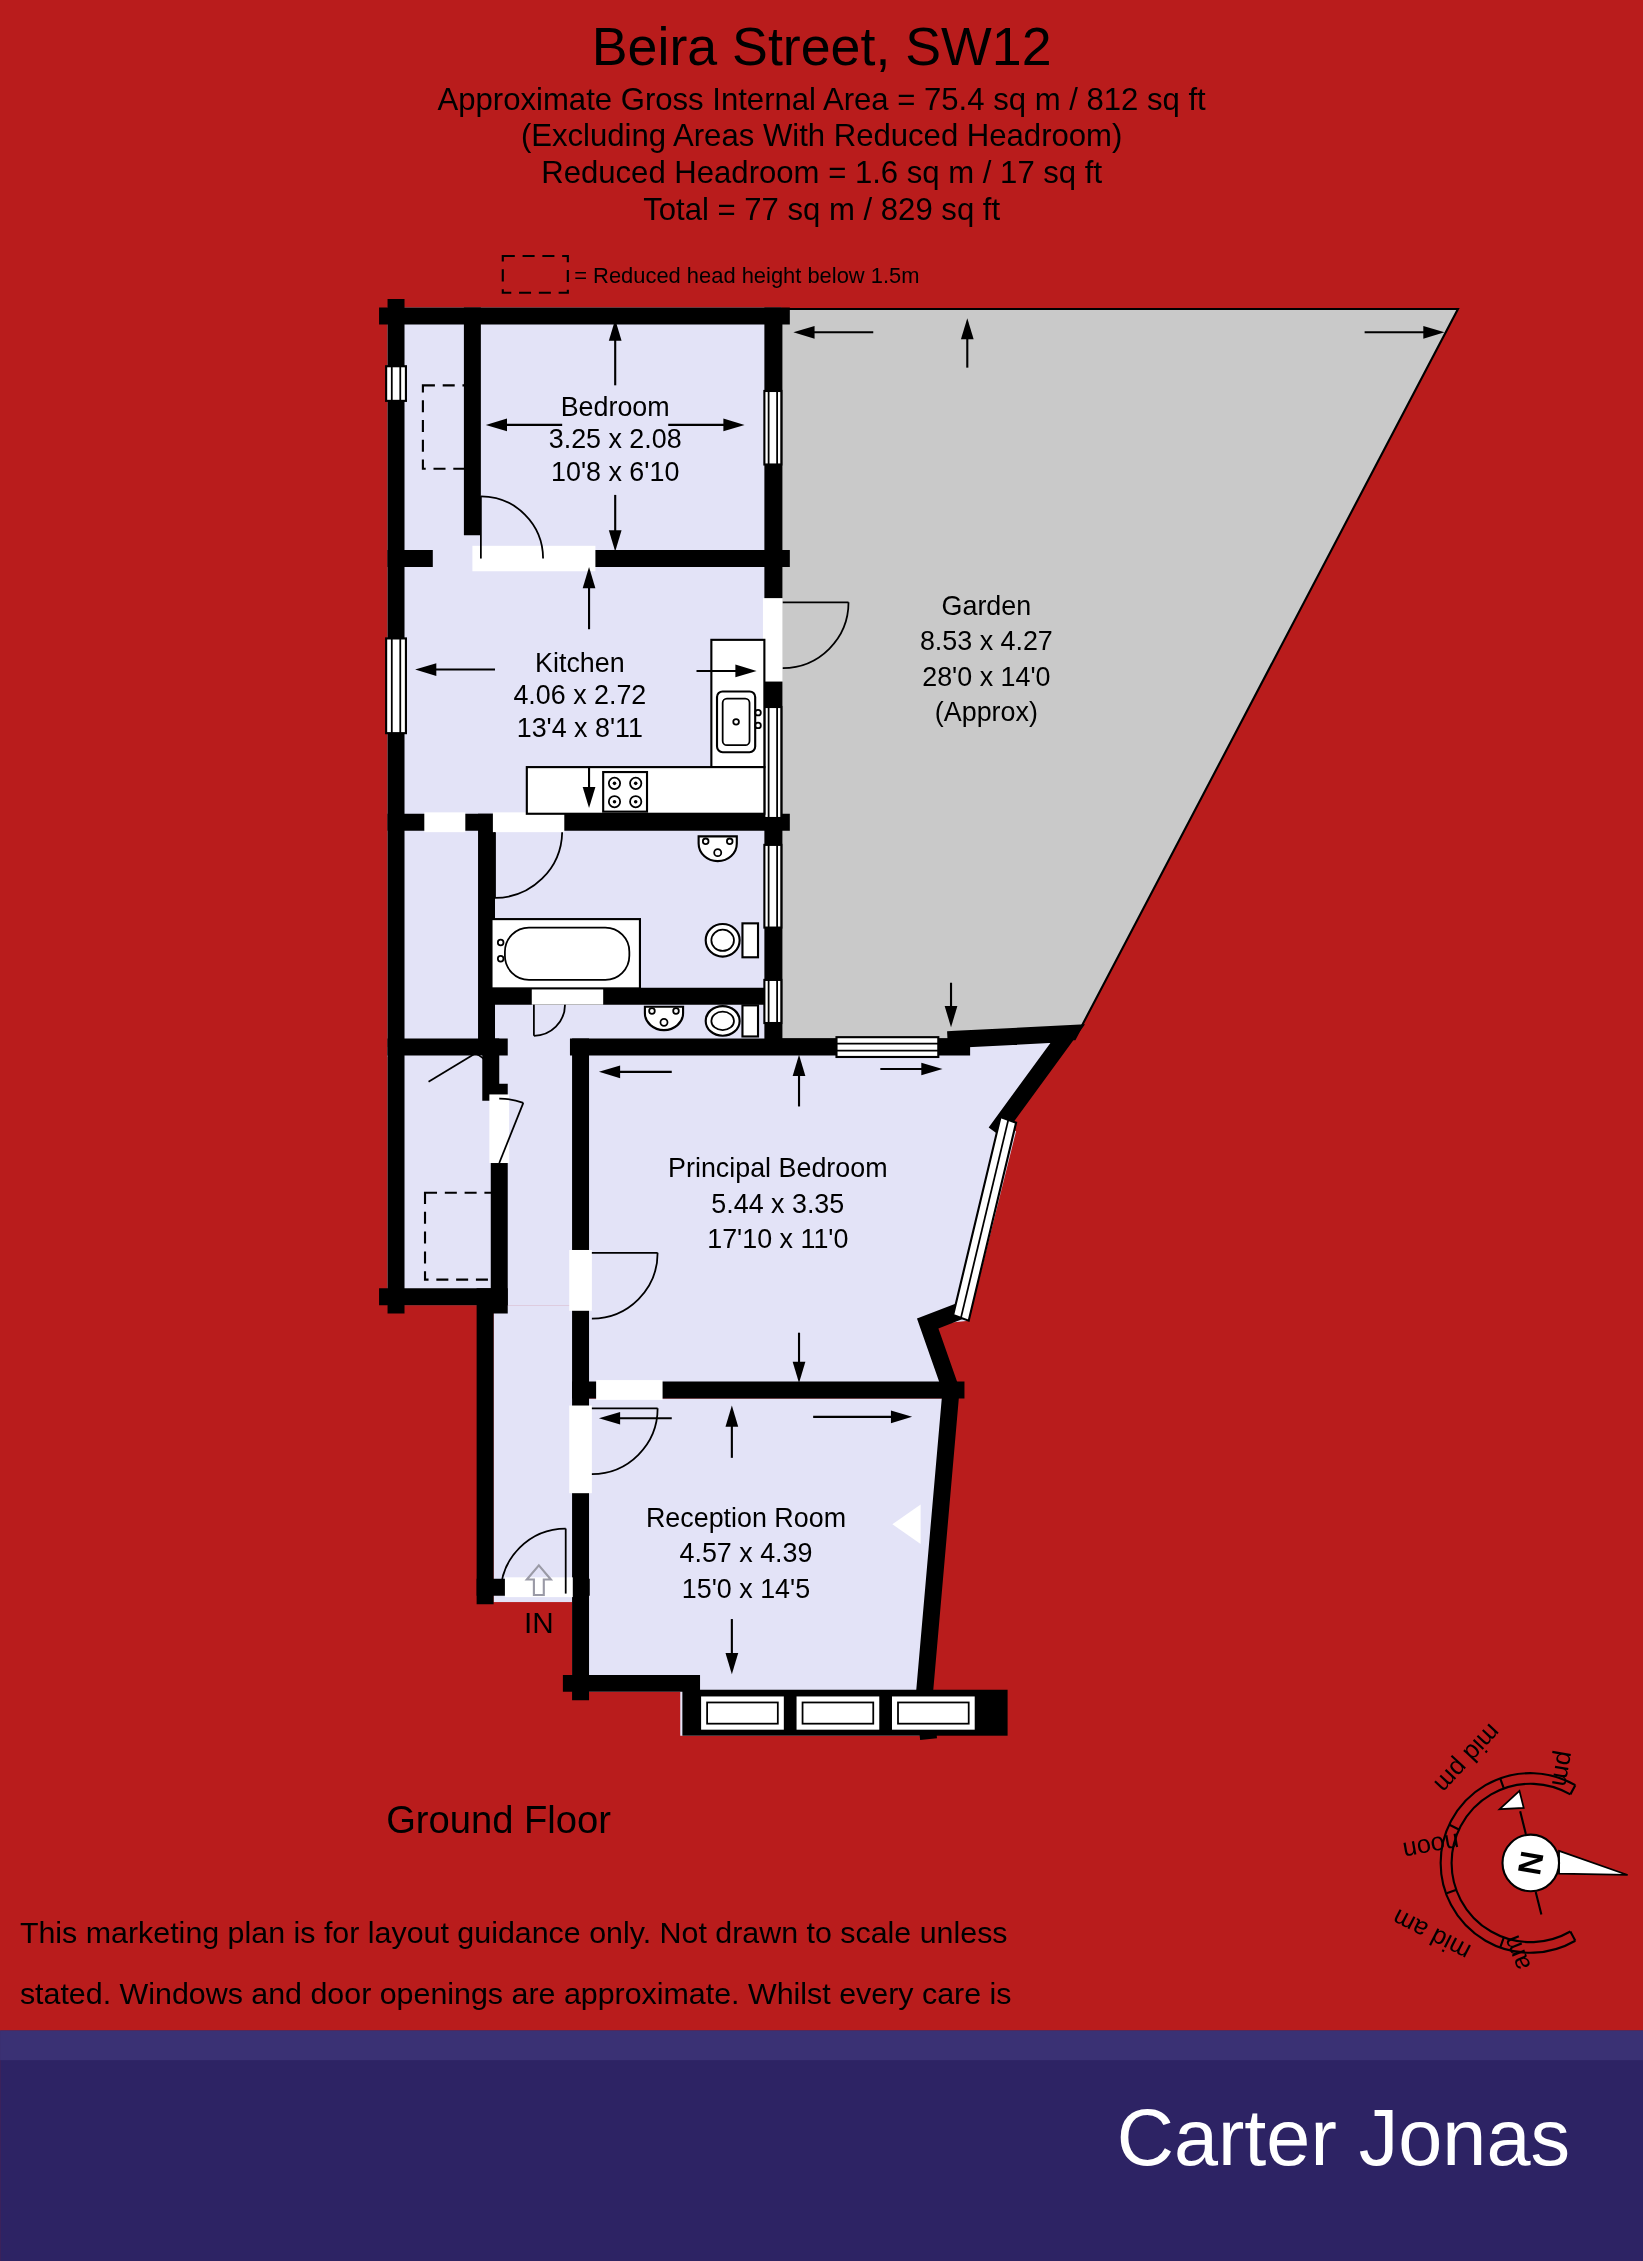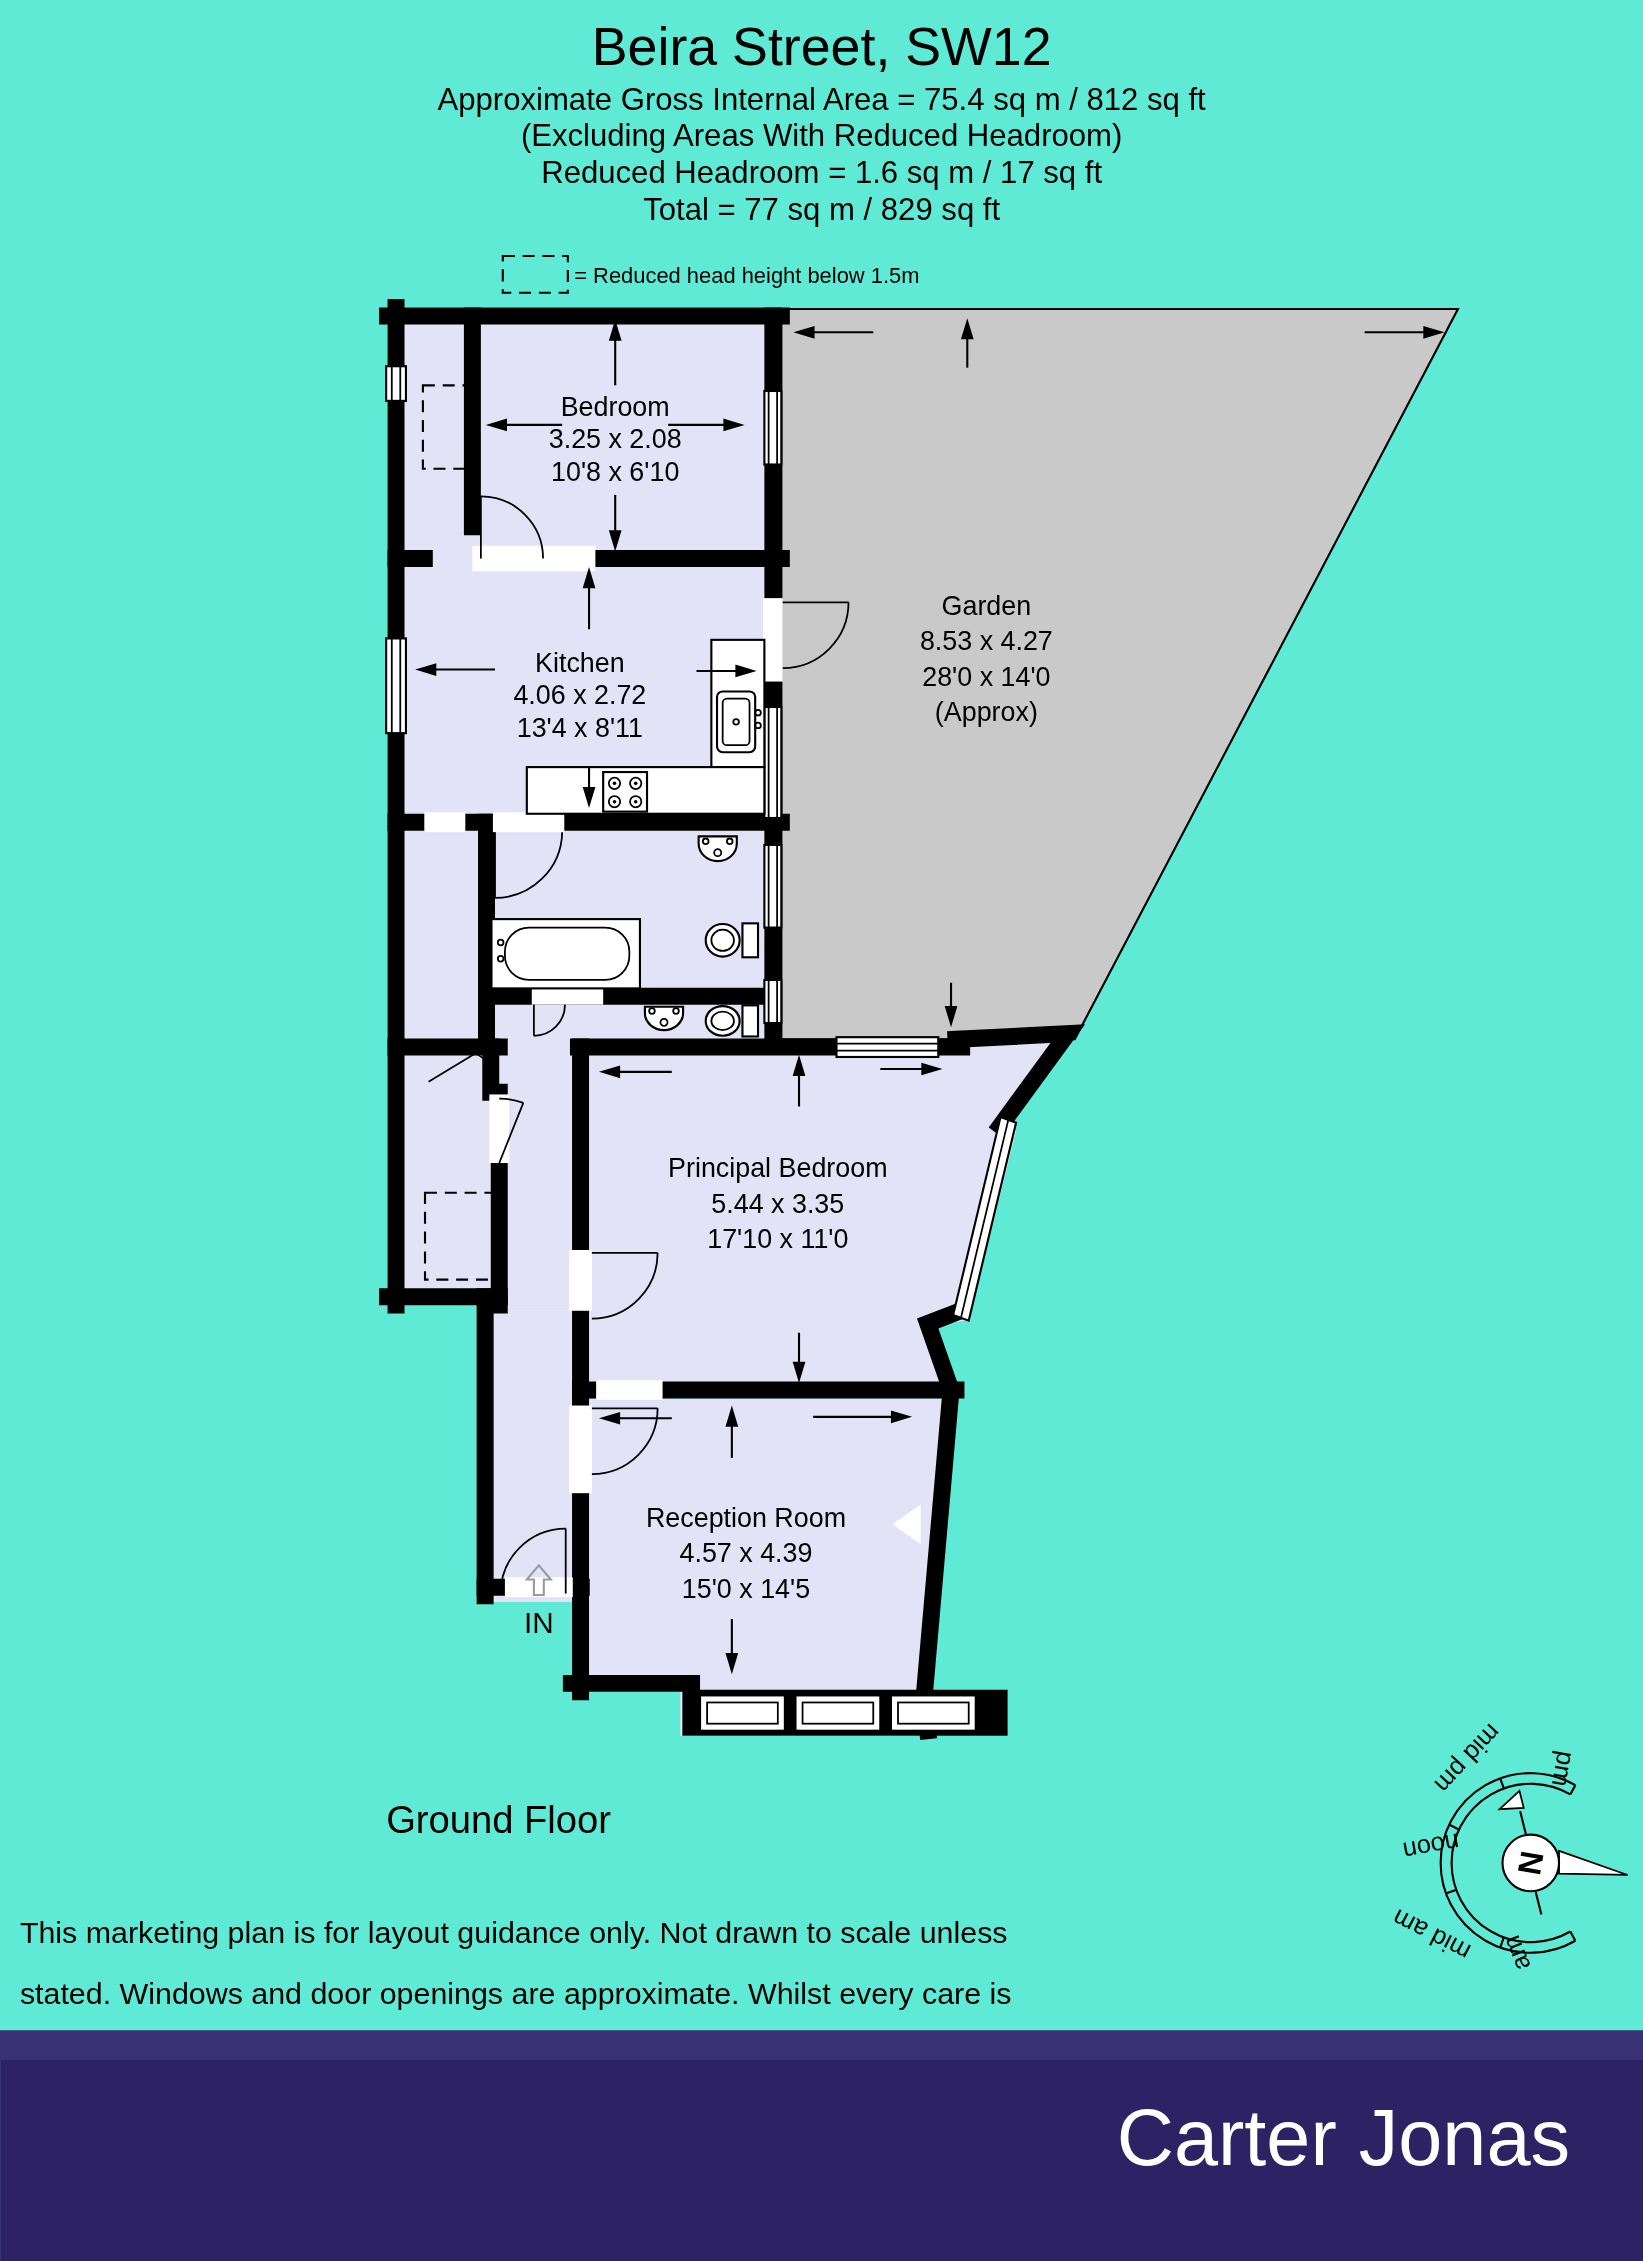--- a/index.html
+++ b/index.html
@@ -1,16 +1,16 @@
 <!DOCTYPE html>
 <html style="font-size:11.3px"><head>
 <meta charset="utf-8">
 <style>
   html,body{margin:0;padding:0;background:#888;}
-  .page{position:relative;width:1644px;height:2261px;background:#5eead4;overflow:hidden;
+  .page{position:relative;width:1644px;height:2261px;background:#b91c1c;overflow:hidden;
         font-family:"Liberation Sans","DejaVu Sans",sans-serif;}
   svg{position:absolute;left:0;top:0;}
   text{fill:#000;font-family:"Liberation Sans","DejaVu Sans",sans-serif;}
   .t-title{font-size:76px;}
   .t-sub{font-size:44px;}
   .t-legend{font-size:31px;}
   .t-room{font-size:38px;}
   .t-in{font-size:42px;}
   .t-floor{font-size:54px;}
   .t-disc{font-size:43px;}

